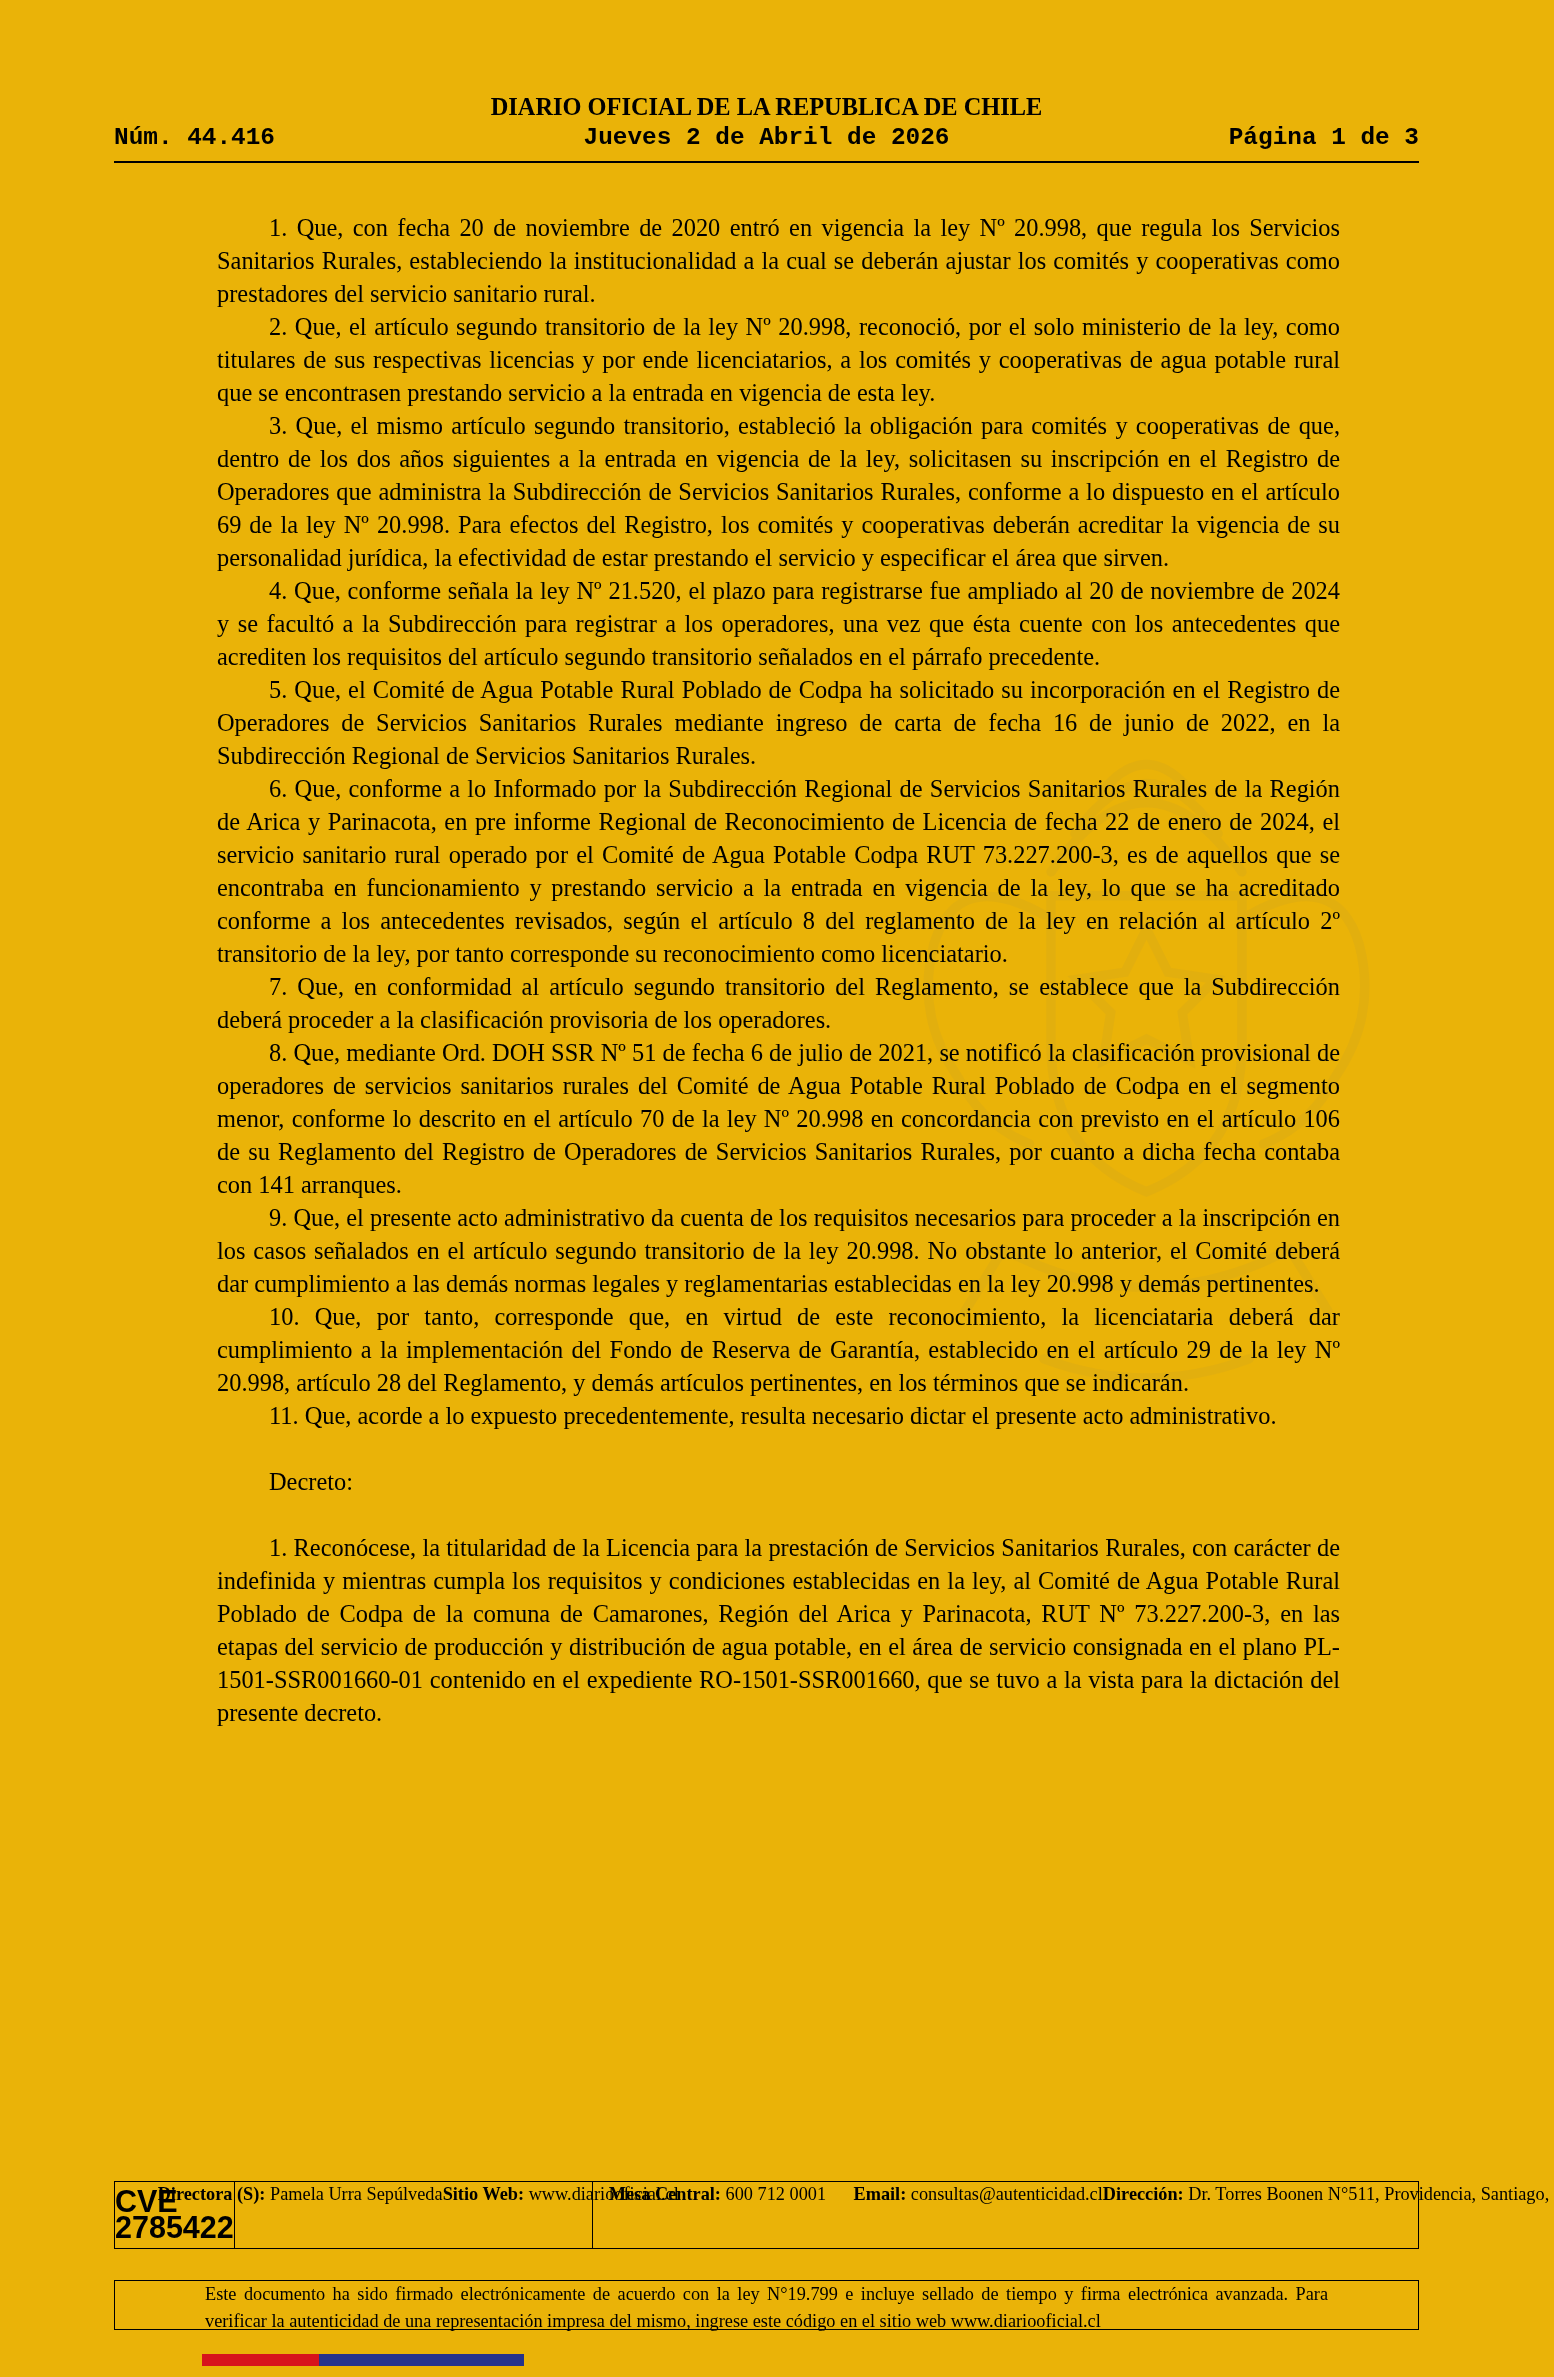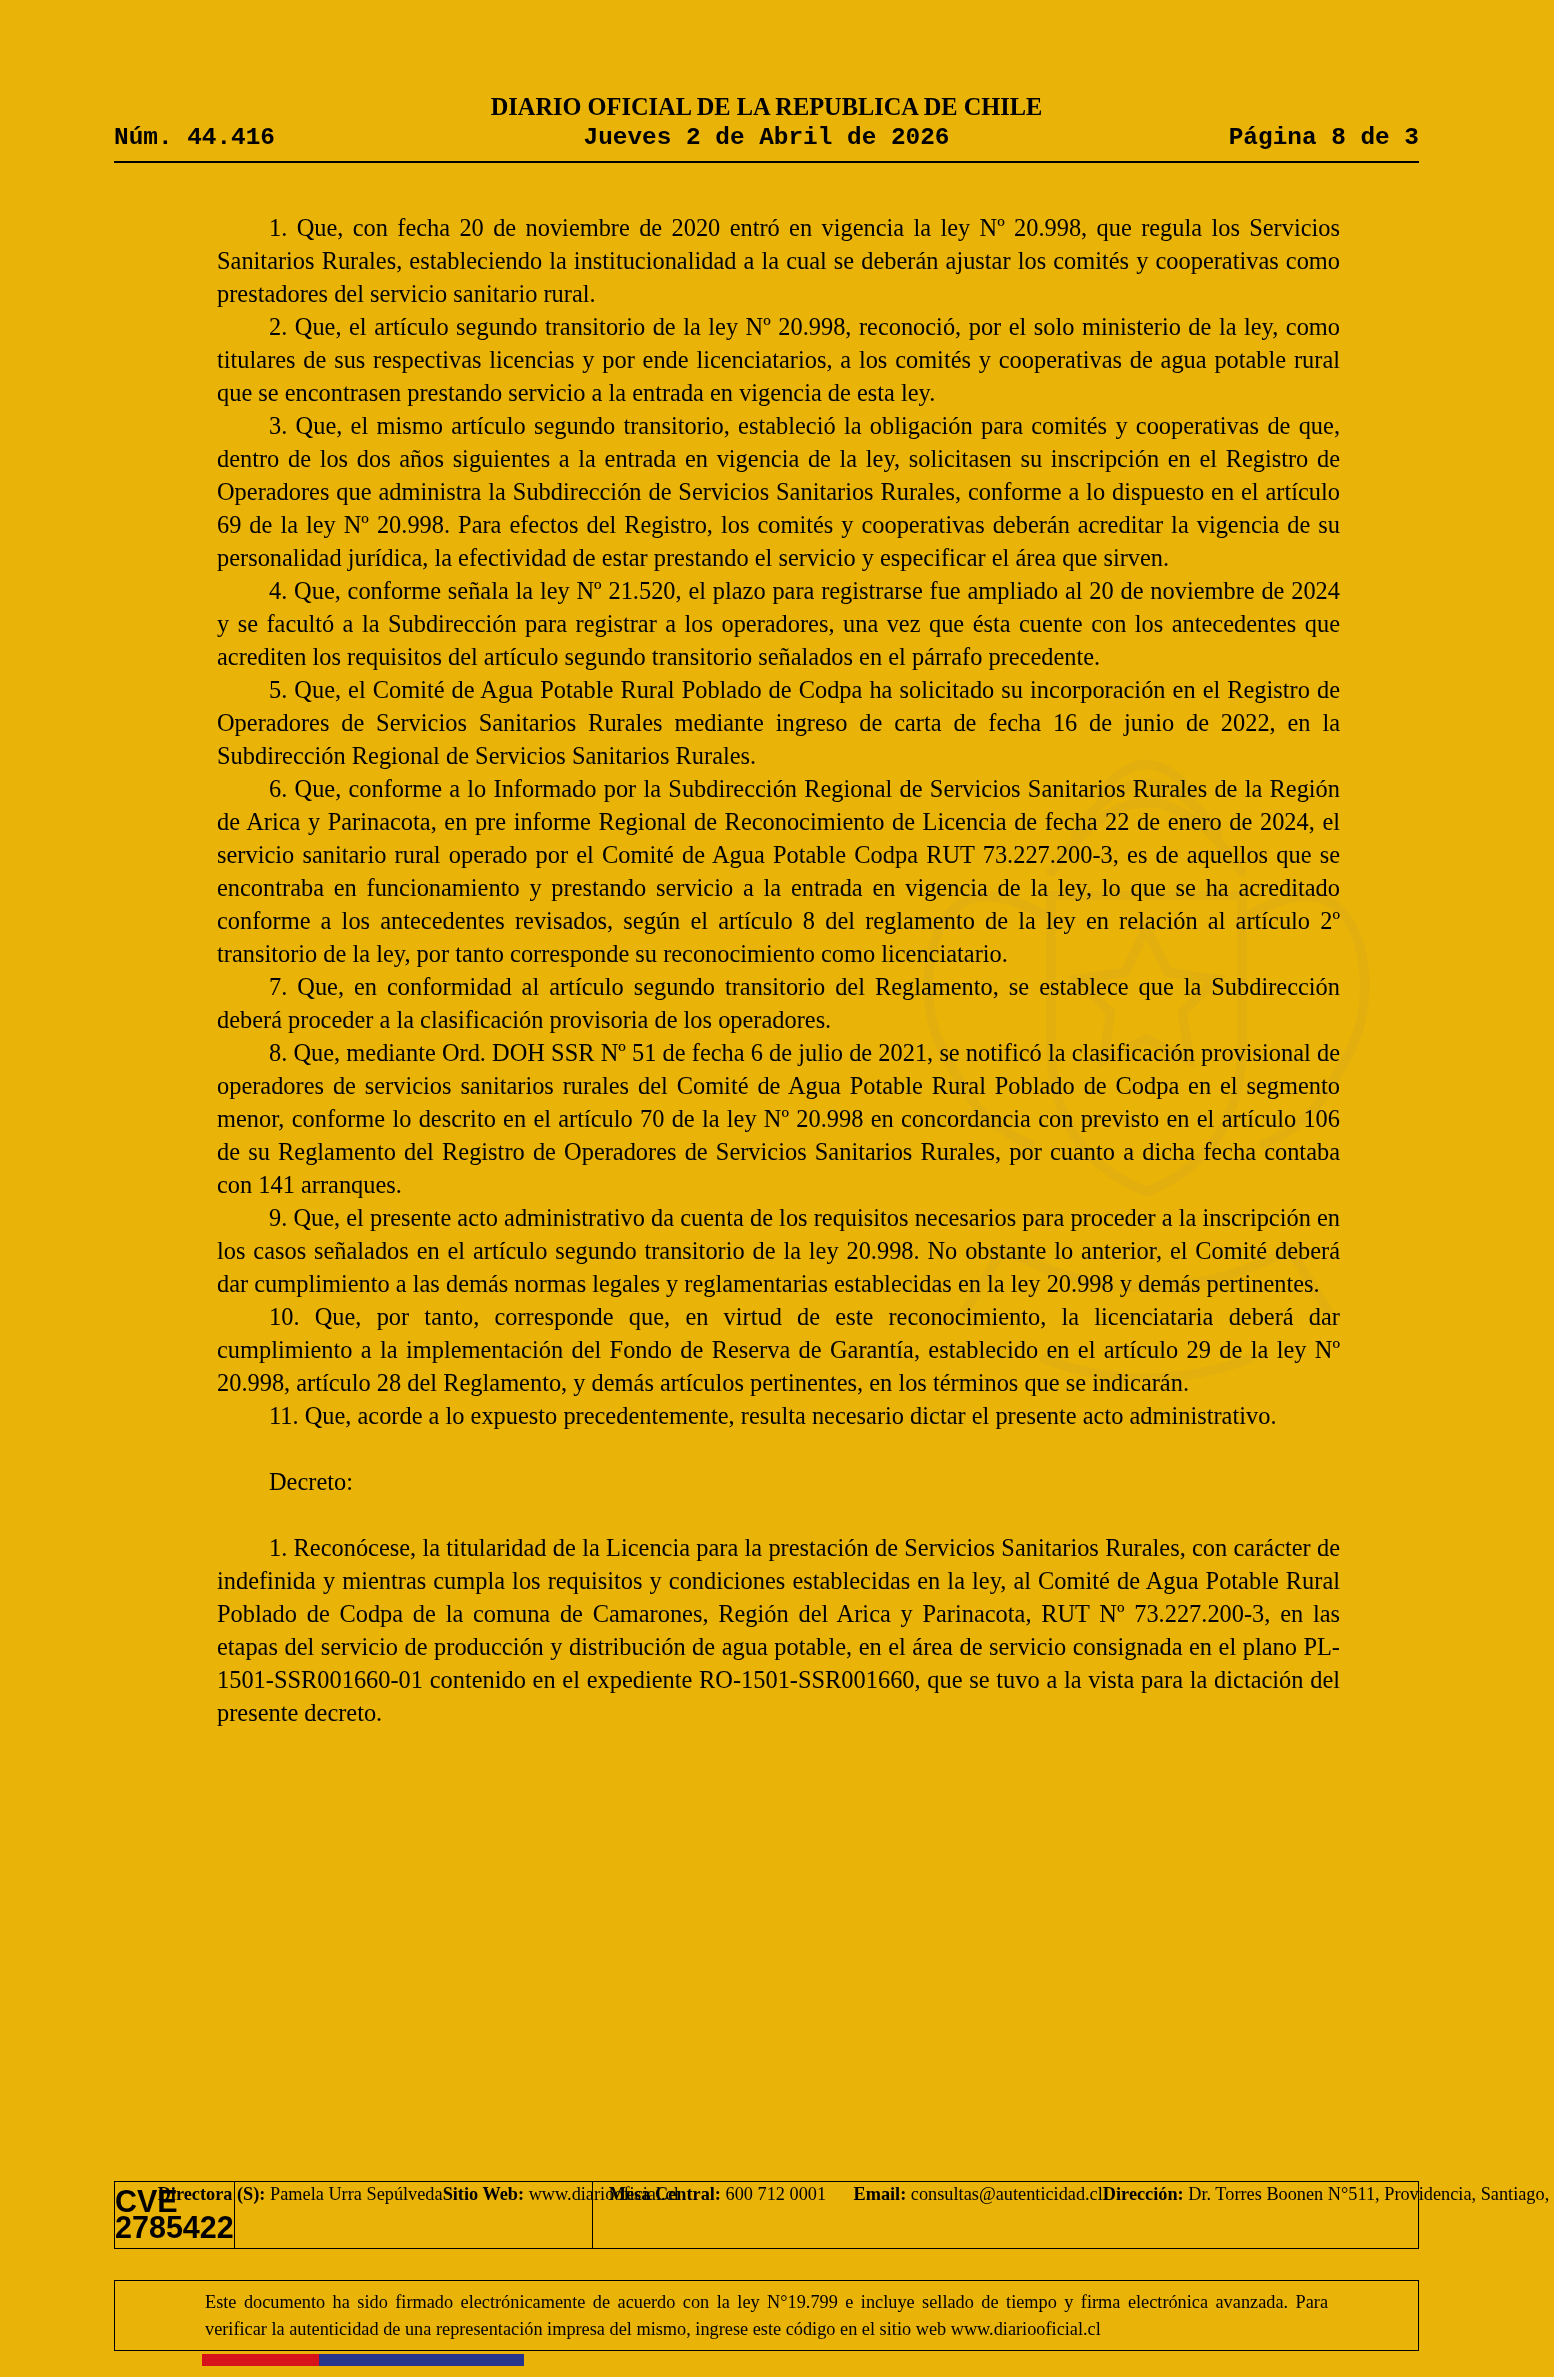--- a/index.html
+++ b/index.html
@@ -41,22 +41,22 @@
               font-family: "Liberation Sans", sans-serif; font-weight: 700; font-size: 30.5px; }
   .v-divider { width: 0; border-left: 1.8px solid #000; }
   .contact-cell { display: flex; flex-direction: row; justify-content: center; padding-left: 16px; padding-right: 6.1px; }
   .contact-cell.col-a { width: 357px; }
   .contact-cell.col-b { flex: 1; }
   .pair-line { white-space: nowrap; }
   .pair b { font-weight: 700; }
   .pair + .pair { margin-left: 27.4px; }
 
   
-  .legal-box { position: absolute; left: 114px; top: 2280px; width: 1305px; height: 71px;
-               border: 1.8px solid #000; display: flex; align-items: center;
+  .legal-box { position: absolute; left: 114px; top: 2280px; width: 1305px; height: 50px;
+               border: 1.8px solid #000; display: flex; 
                padding: 0 90px; font-size: 18.3px; line-height: 27px; text-align: justify; }
 
   
   .flag-bar { position: absolute; left: 202px; top: 2354px; height: 12.2px; display: flex; }
   .flag-bar .seg { height: 100%; }
   .flag-bar .seg-red  { width: 117px; }
   .flag-bar .seg-blue { width: 205px; }
 </style>
 </head>
 <body>
@@ -77,21 +77,21 @@
       <path d="M175 232 l16 26"></path>
       <path d="M72 278 q43 16 86 0"></path>
     </g>
   </svg>
 
   <header class="page-header">
     <div class="h-title">DIARIO OFICIAL DE LA REPUBLICA DE CHILE</div>
     <div class="h-row">
       <span class="h-issue">Núm. 44.416</span>
       <span class="h-date">Jueves 2 de Abril de 2026</span>
-      <span class="h-page">Página 8 de 3</span>
+      <span class="h-page">Página 1 de 3</span>
     </div>
     <div class="h-rule"></div>
   </header>
 
   <main class="body-text">
     <div>
         <p class="para">1. Que, con fecha 20 de noviembre de 2020 entró en vigencia la ley Nº 20.998, que regula los Servicios Sanitarios Rurales, estableciendo la institucionalidad a la cual se deberán ajustar los comités y cooperativas como prestadores del servicio sanitario rural.</p>
         <p class="para">2. Que, el artículo segundo transitorio de la ley Nº 20.998, reconoció, por el solo ministerio de la ley, como titulares de sus respectivas licencias y por ende licenciatarios, a los comités y cooperativas de agua potable rural que se encontrasen prestando servicio a la entrada en vigencia de esta ley.</p>
         <p class="para">3. Que, el mismo artículo segundo transitorio, estableció la obligación para comités y cooperativas de que, dentro de los dos años siguientes a la entrada en vigencia de la ley, solicitasen su inscripción en el Registro de Operadores que administra la Subdirección de Servicios Sanitarios Rurales, conforme a lo dispuesto en el artículo 69 de la ley Nº 20.998. Para efectos del Registro, los comités y cooperativas deberán acreditar la vigencia de su personalidad jurídica, la efectividad de estar prestando el servicio y especificar el área que sirven.</p>
         <p class="para">4. Que, conforme señala la ley Nº 21.520, el plazo para registrarse fue ampliado al 20 de noviembre de 2024 y se facultó a la Subdirección para registrar a los operadores, una vez que ésta cuente con los antecedentes que acrediten los requisitos del artículo segundo transitorio señalados en el párrafo precedente.</p>

